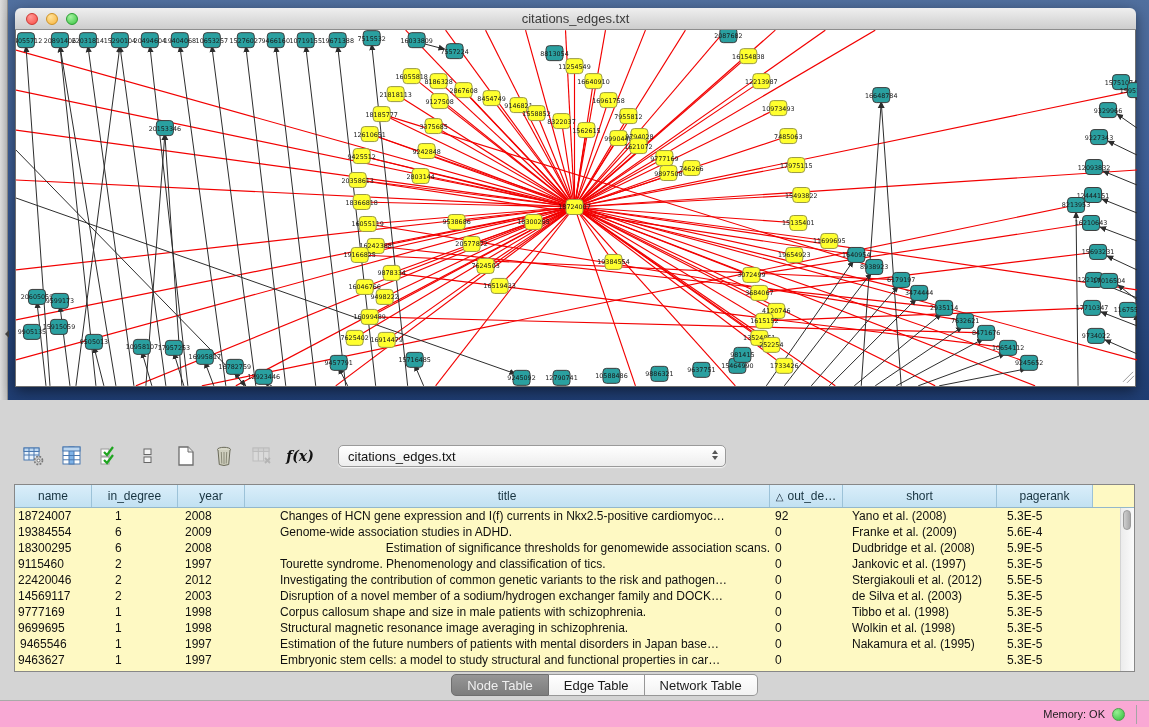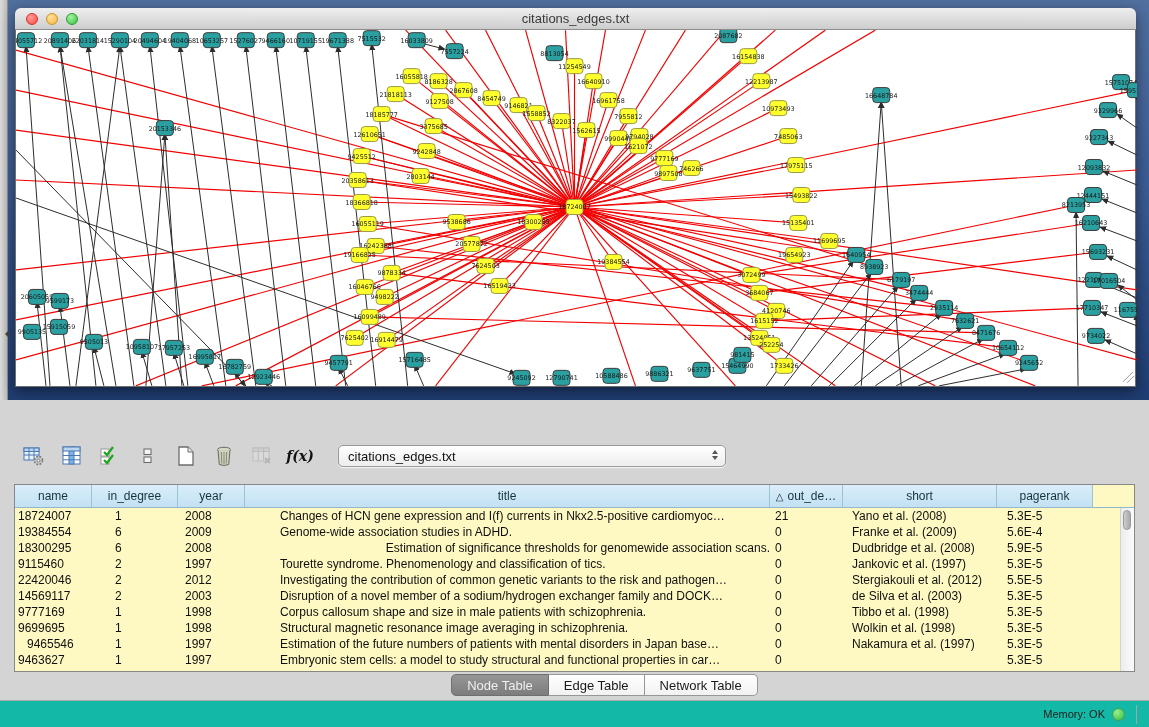--- a/index.html
+++ b/index.html
@@ -65,21 +65,21 @@
            background:linear-gradient(90deg,#ececec,#fbfbfb);border-left:1px solid #d4d4d4;}
   .vthumb{position:absolute;top:2px;left:2px;width:8px;height:20px;border-radius:5px;
           background:linear-gradient(90deg,#cfcfcf,#a8a8a8);border:1px solid #9b9b9b;box-sizing:border-box;}
   .tabs{position:absolute;top:274px;left:0;width:100%;display:flex;justify-content:center;margin-left:30px;}
   .tab{height:22px;padding:0 15px;font-size:13px;line-height:22px;color:#1a1a1a;
        background:linear-gradient(#ffffff,#f2f2f2);border:1px solid #979797;border-left:none;
        box-sizing:border-box;white-space:nowrap;}
   .tab:first-child{border-left:1px solid #979797;border-radius:5px 0 0 5px;}
   .tab:last-child{border-radius:0 5px 5px 0;}
   .tab.selected{background:linear-gradient(#969696,#7d7d7d);color:#f0f0f0;border-color:#6f6f6f;}
-  .status{position:absolute;bottom:0;left:0;width:100%;height:27px;background:#14b8a6;
+  .status{position:absolute;bottom:0;left:0;width:100%;height:27px;background:#f9a8d4;
           border-top:1px solid #a9a9a9;display:flex;align-items:center;justify-content:flex-end;
           padding-right:12px;box-sizing:border-box;gap:7px;font-size:11px;color:#1d1d1d;}
   .mem-dot{width:13px;height:13px;border-radius:50%;border:1px solid #4f9b4f;box-sizing:border-box;
            background:radial-gradient(circle at 35% 30%,#97ef92,#2ebe3a);}
   .status-divider{width:1px;height:19px;background:#a5a5a5;margin-left:4px;}
 </style>
 </head>
 <body>
 
 <div id="app">
@@ -853,21 +853,21 @@
           <div class="th" style="width: 96px;">
             <span>pagerank</span>
           </div>
         </div>
       <div id="tbody">
           <div class="tr">
             <div class="td" style="width: 77px; padding-left: 3px;">18724007</div>
             <div class="td" style="width: 86px; padding-left: 23px;">1</div>
             <div class="td" style="width: 67px; padding-left: 7px;">2008</div>
             <div class="td" style="width: 525px; padding-left: 35px;">Changes of HCN gene expression and I(f) currents in Nkx2.5-positive cardiomyoc…</div>
-            <div class="td" style="width: 73px; padding-left: 5px;">21</div>
+            <div class="td" style="width: 73px; padding-left: 5px;">92</div>
             <div class="td" style="width: 154px; padding-left: 9px;">Yano et al. (2008)</div>
             <div class="td" style="width: 96px; padding-left: 10px;">5.3E-5</div>
           </div>
           <div class="tr">
             <div class="td" style="width: 77px; padding-left: 3px;">19384554</div>
             <div class="td" style="width: 86px; padding-left: 23px;">6</div>
             <div class="td" style="width: 67px; padding-left: 7px;">2009</div>
             <div class="td" style="width: 525px; padding-left: 35px;">Genome-wide association studies in ADHD.</div>
             <div class="td" style="width: 73px; padding-left: 5px;">0</div>
             <div class="td" style="width: 154px; padding-left: 9px;">Franke et al. (2009)</div>
@@ -921,26 +921,26 @@
           <div class="tr">
             <div class="td" style="width: 77px; padding-left: 3px;">9699695</div>
             <div class="td" style="width: 86px; padding-left: 23px;">1</div>
             <div class="td" style="width: 67px; padding-left: 7px;">1998</div>
             <div class="td" style="width: 525px; padding-left: 35px;">Structural magnetic resonance image averaging in schizophrenia.</div>
             <div class="td" style="width: 73px; padding-left: 5px;">0</div>
             <div class="td" style="width: 154px; padding-left: 9px;">Wolkin et al. (1998)</div>
             <div class="td" style="width: 96px; padding-left: 10px;">5.3E-5</div>
           </div>
           <div class="tr">
-            <div class="td" style="width: 77px; padding-left: 12px;">9465546</div>
+            <div class="td" style="width: 77px; padding-left: 5px;">9465546</div>
             <div class="td" style="width: 86px; padding-left: 23px;">1</div>
             <div class="td" style="width: 67px; padding-left: 7px;">1997</div>
             <div class="td" style="width: 525px; padding-left: 35px;">Estimation of the future numbers of patients with mental disorders in Japan base…</div>
             <div class="td" style="width: 73px; padding-left: 5px;">0</div>
-            <div class="td" style="width: 154px; padding-left: 9px;">Nakamura et al. (1997)</div>
+            <div class="td" style="width: 154px; padding-left: 9px;">Nakamura et al. (1995)</div>
             <div class="td" style="width: 96px; padding-left: 10px;">5.3E-5</div>
           </div>
           <div class="tr">
             <div class="td" style="width: 77px; padding-left: 3px;">9463627</div>
             <div class="td" style="width: 86px; padding-left: 23px;">1</div>
             <div class="td" style="width: 67px; padding-left: 7px;">1997</div>
             <div class="td" style="width: 525px; padding-left: 35px;">Embryonic stem cells: a model to study structural and functional properties in car…</div>
             <div class="td" style="width: 73px; padding-left: 5px;">0</div>
             <div class="td" style="width: 154px; padding-left: 9px; margin-top: 28px;">Hescheler et al. (1997)</div>
             <div class="td" style="width: 96px; padding-left: 10px;">5.3E-5</div>

